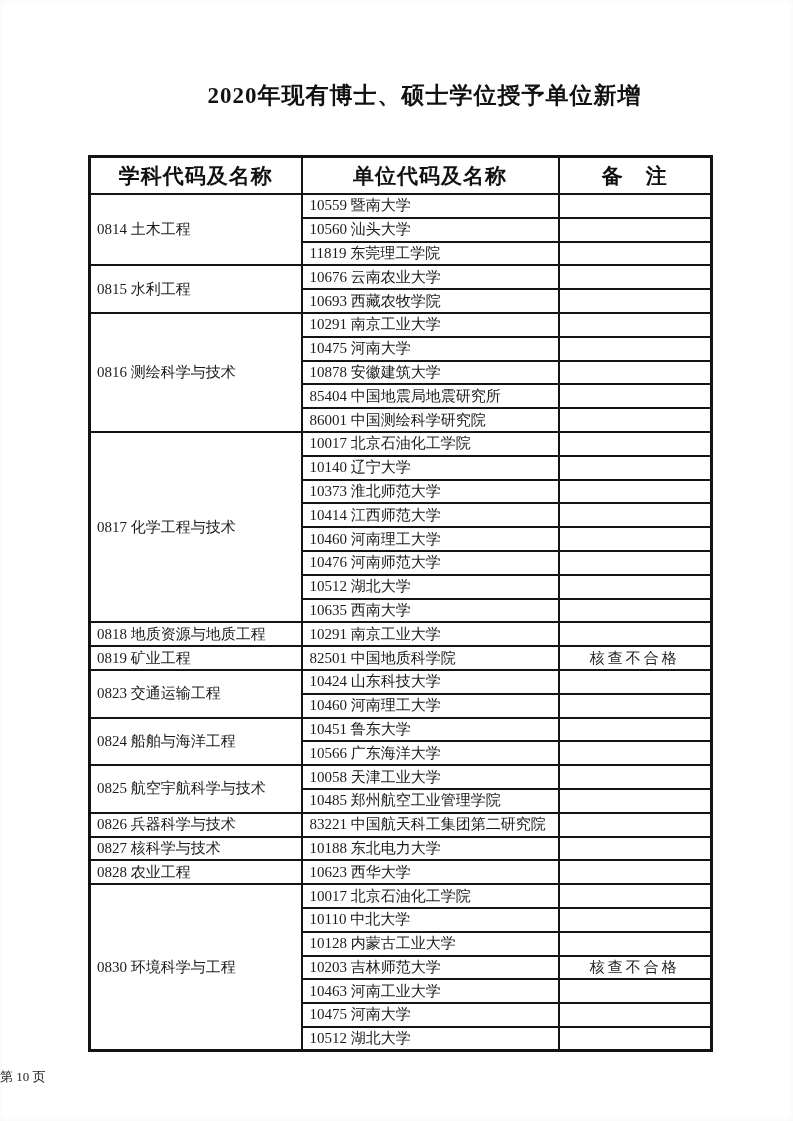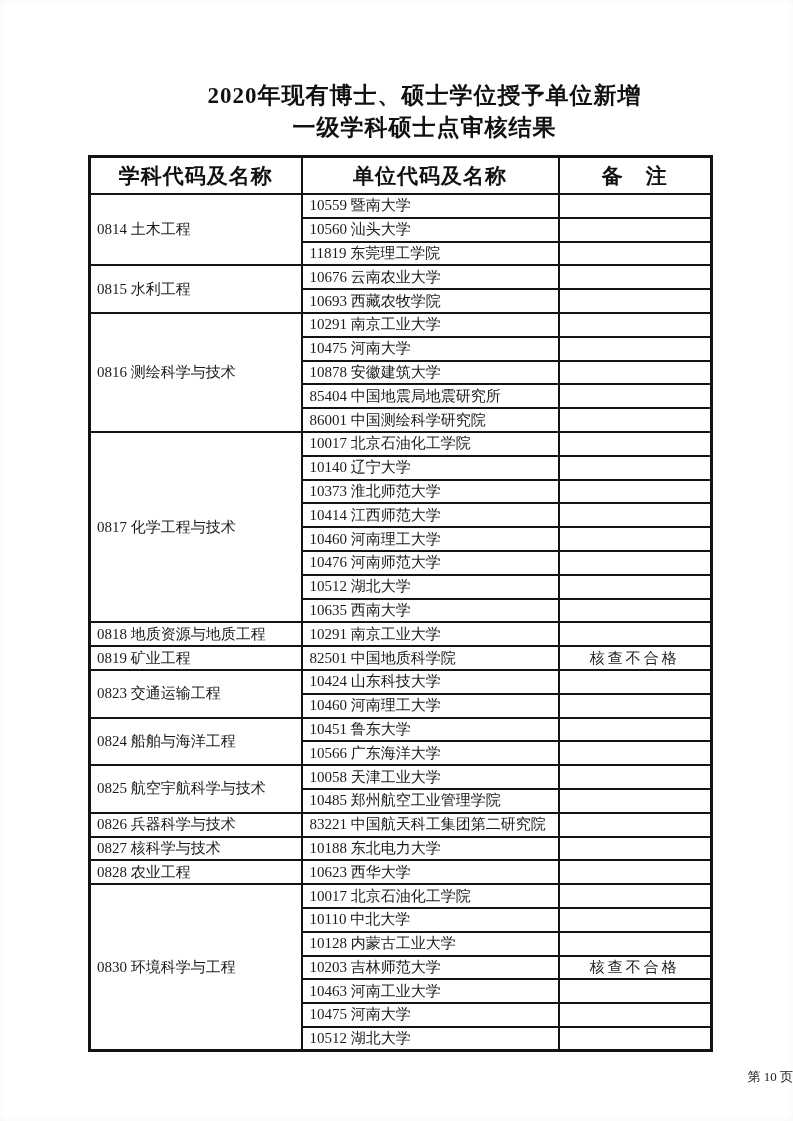--- a/index.html
+++ b/index.html
@@ -73,33 +73,32 @@
     font-size: 15px;
     text-align: center;
     letter-spacing: 3px;
     vertical-align: middle;
   }
   .page-footer {
     position: absolute;
     top: 1068px;
     left: 0;
     right: 0;
-    text-align: right;
+    text-align: left;
     font-size: 13px;
     color: #222222;
   }
 </style>
 </head>
 <body>
 
 <div class="page">
 
   <div class="title-block">
     <div>2020年现有博士、硕士学位授予单位新增</div>
-    <div>一级学科硕士点审核结果</div>
   </div>
 
   <table class="results">
     <colgroup>
       <col style="width:212px">
       <col style="width:257px">
       <col style="width:153px">
     </colgroup>
     <thead>
       <tr>

